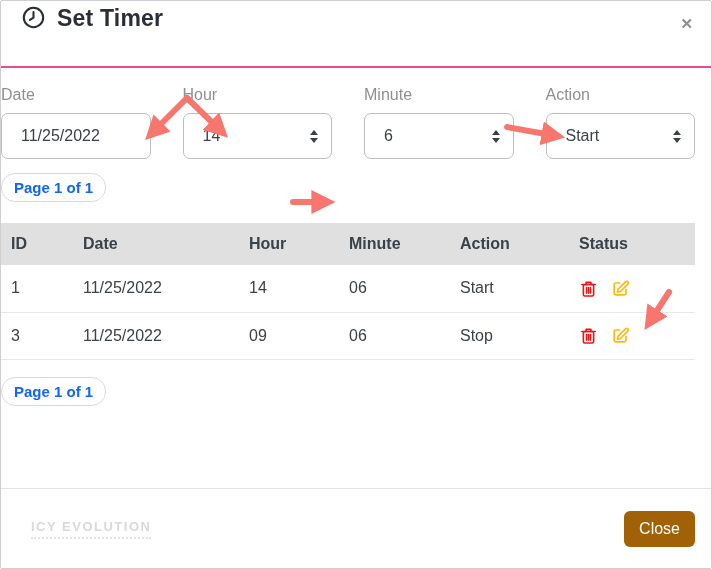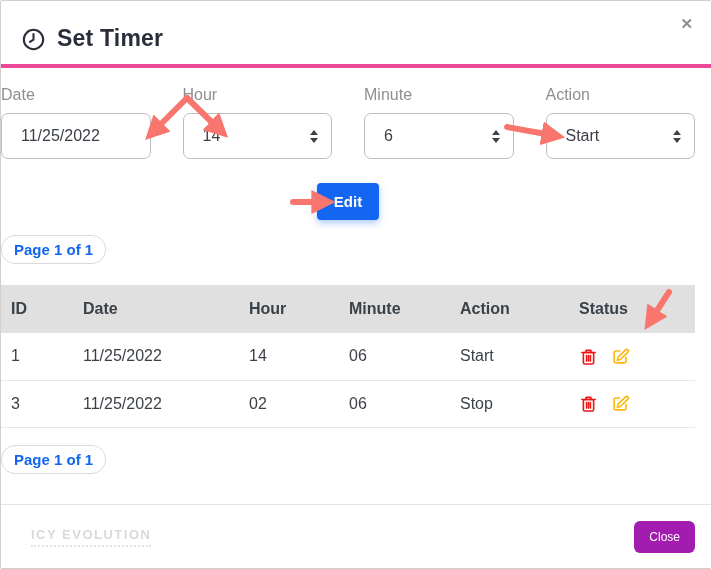--- a/index.html
+++ b/index.html
@@ -3,21 +3,21 @@
 <meta charset="utf-8">
 <style>
   html,body { margin:0; padding:0; background:#fff; }
   * { box-sizing:border-box; }
   .modal {
     position:relative; width:712px; height:569px; background:#fff;
     border:1px solid #cfcfcf; border-radius:2px; overflow:hidden;
     font-family:"Liberation Sans", sans-serif; color:#3c4148;
   }
   
-  .modal-header { height:67px; display:flex; align-items:flex-end; padding:12px 20px; border-bottom:4px solid #ec4899; }
+  .modal-header { height:67px; display:flex; align-items:flex-start; padding:4px 20px; border-bottom:2px solid #ec4899; }
   .clock-wrap { display:flex; align-items:center; }
   .title { font-size:23px; font-weight:700; color:#2a2e3a; margin-left:11px; letter-spacing:.2px; }
   .close-x { position:absolute; top:15px; right:18px; color:#8e8e8e; font-size:15px; font-weight:700; cursor:pointer; line-height:1; }
   
   .body { padding:18px 16px 0 0; }
   .form-row { display:flex; gap:32px; }
   .field { flex:1; min-width:0; }
   .field-label { color:#8f8f8f; font-size:16px; margin-bottom:9px; }
   .control {
     height:46px; border:1px solid #bdbdbd; border-radius:7px; background:#fff;
@@ -38,38 +38,38 @@
   
   .page-row-top { margin-top:14px; }
   .page-row-bottom { margin-top:17px; }
   .page-btn {
     display:inline-block; background:#fff; border:1px solid #d8dbde; border-radius:14px;
     color:#1266f1; font-size:15px; font-weight:600; padding:5px 12px; cursor:pointer;
     font-family:"Liberation Sans", sans-serif;
   }
   
   table { width:100%; border-collapse:collapse; margin-top:21px; font-size:16px; }
-  thead th { background:#e0e0e0; text-align:left; font-weight:600; color:#394149; padding:10px 10px; height:48px; }
+  thead th { background:#e0e0e0; text-align:left; font-weight:600; color:#394149; padding:10px 10px; height:42px; }
   tbody td { padding:12px 10px; height:47px; border-bottom:1px solid #e8e8e8; color:#3c4148; }
   .status-cell { display:flex; align-items:center; gap:13px; }
   .icon-btn { display:inline-flex; cursor:pointer; line-height:0; }
   
   .modal-footer {
-    position:absolute; left:0; right:0; bottom:0; height:64px;
+    position:absolute; left:0; right:0; bottom:0; height:80px;
     border-top:1px solid #e4e4e4; display:flex; align-items:center;
     justify-content:space-between; padding:0 16px; background:#fff;
   }
   .watermark {
     margin-left:14px; color:#d9d9d9; font-weight:700; font-size:13px;
     letter-spacing:1.5px; border-bottom:2px dotted #e3e3e3; padding-bottom:3px;
     text-transform:uppercase; user-select:none;
   }
   .btn-close-red {
-    background:#a21caf; color:#fff; border:none; border-radius:6px;
-    padding:9px 15px; font-size:12px; font-weight:500; cursor:pointer;
+    background:#a16207; color:#fff; border:none; border-radius:6px;
+    padding:9px 15px; font-size:16px; font-weight:500; cursor:pointer;
     font-family:"Liberation Sans", sans-serif;
   }
   
   .arrows { position:absolute; inset:0; pointer-events:none; z-index:6; }
 </style>
 </head>
 <body>
 
 <div class="modal">
 
@@ -116,23 +116,20 @@
         <div class="control">
           <span>Start</span>
           <span class="stepper">
               <span class="tri-up"></span>
               <span class="tri-down"></span>
             </span>
         </div>
       </div>
     </div>
 
-    <div class="edit-row">
-      <button class="btn-edit">Edit</button>
-    </div>
 
     <div class="page-row-top">
       <span class="page-btn">Page 1 of 1</span>
     </div>
 
     <table>
       <colgroup>
           <col style="width:72px">
           <col style="width:166px">
           <col style="width:100px">
@@ -174,21 +171,21 @@
                   <path d="M11 5H6a2 2 0 0 0-2 2v11a2 2 0 0 0 2 2h11a2 2 0 0 0 2-2v-5"></path>
                   <path d="M18.4 3.6a2.05 2.05 0 0 1 2.9 2.9L12 15.8l-4 1 1-4 9.4-9.2z"></path>
                 </svg>
               </span>
             </span>
           </td>
         </tr>
         <tr>
           <td>3</td>
           <td>11/25/2022</td>
-          <td>02</td>
+          <td>09</td>
           <td>06</td>
           <td>Stop</td>
           <td>
             <span class="status-cell">
               <span class="icon-btn">
                 <svg width="19" height="19" viewBox="0 0 24 24" fill="none" stroke="#ee1414" stroke-width="2" stroke-linecap="round" stroke-linejoin="round">
                   <path d="M3.5 7h17"></path>
                     <path d="M9 7V4.2h6V7"></path>
                     <rect x="5.5" y="7" width="13" height="14.5" rx="1.8"></rect>
                     <path d="M9.6 10.8v7"></path>

